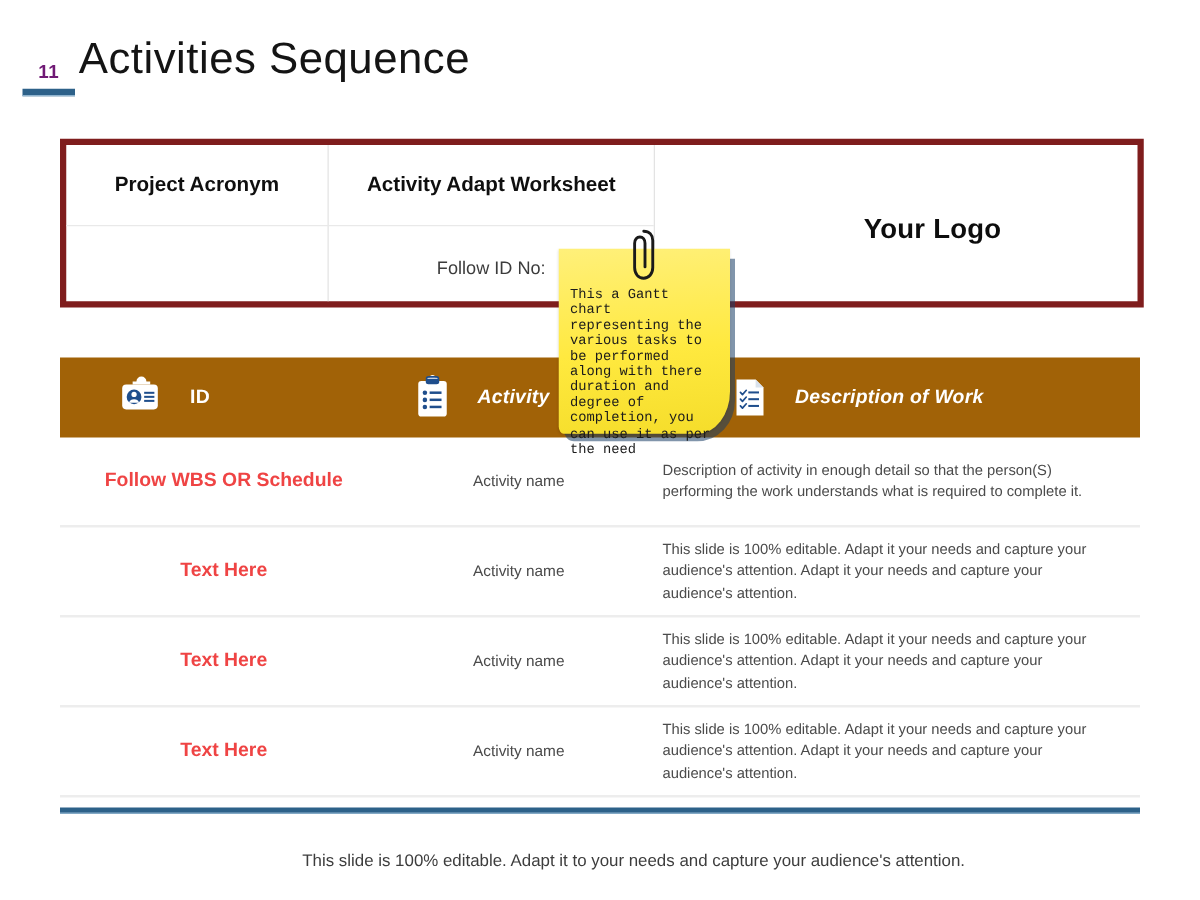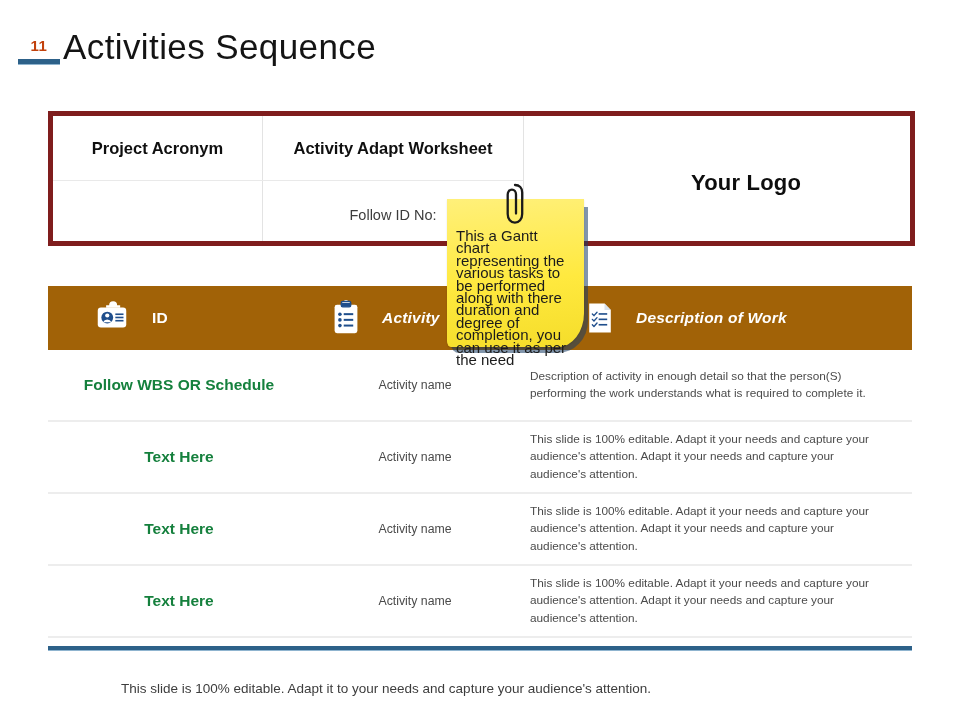--- a/index.html
+++ b/index.html
@@ -24,23 +24,24 @@
   }
   #slide-number-block {
     position: absolute;
     left: 18px; top: 38px;
     width: 42px;
     text-align: center;
   }
   #slide-number {
     font-size: 15px;
     font-weight: bold;
-    color: #c2410c;
+    color: #701a75;
     letter-spacing: .5px;
     line-height: 16px;
+    margin-top: 12px;
   }
   #slide-number-rule {
     margin-top: 5px;
     height: 5px;
     background: #2d6189;
     border-bottom: 1px solid #8fb4cf;
   }
   #page-title {
     position: absolute;
     left: 63px; top: 27px;
@@ -123,24 +124,24 @@
     left: 0; top: 0;
     width: 137px; height: 148px;
     background: linear-gradient(175deg, #fff07a 0%, #ffe93f 55%, #f5dd2a 100%);
     border-radius: 0 0 26px 4px / 0 0 34px 6px;
     box-shadow: 0 1px 2px rgba(0,0,0,.12);
   }
   #sticky-note-text {
     position: absolute;
     left: 9px; top: 31px;
     width: 118px;
-    font-size: 15px;
+    font-size: 11px;
     line-height: 12.4px;
     color: #1b1b1b;
-    font-family: Liberation Sans, sans-serif;
+    font-family: Liberation Mono, monospace;
   }
   #paperclip {
     position: absolute;
     left: 55px; top: -17px;
     width: 26px; height: 46px;
     z-index: 45;
   }
 
   
   #activity-table {
@@ -188,21 +189,21 @@
     box-sizing: border-box;
     min-height: 72px;
   }
   .trow:last-of-type { border-bottom: none; }
   .cell-id {
     width: 262px;
     flex: 0 0 262px;
     text-align: center;
     font-size: 15.5px;
     font-weight: bold;
-    color: #15803d;
+    color: #ef4444;
     line-height: 20px;
     padding: 6px 28px;
     box-sizing: border-box;
   }
   .cell-activity {
     width: 210px;
     flex: 0 0 210px;
     text-align: center;
     font-size: 12.3px;
     color: #4a4a4a;
@@ -222,21 +223,21 @@
     background: #2d6189;
     border-bottom: 1px solid #8fb4cf;
     margin-top: 8px;
   }
 
   
   #slide-footer {
     position: absolute;
     left: 0; top: 681px;
     width: 772px;
-    text-align: center;
+    text-align: right;
     font-size: 13.5px;
     color: #3d3d3d;
   }
 </style>
 </head>
 <body>
 
 <div id="slide-header">
   <div id="slide-number-block">
     <div id="slide-number">11</div>

